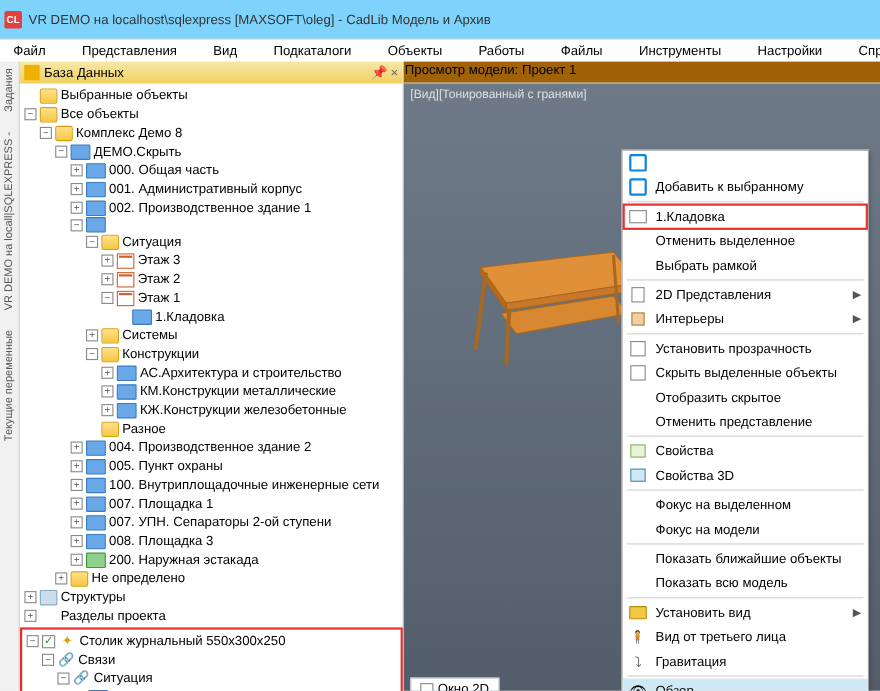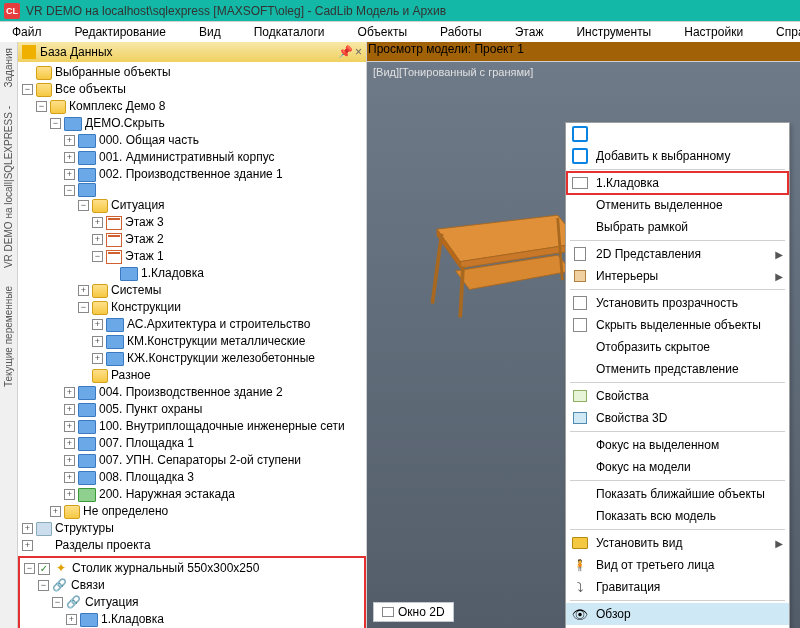--- a/index.html
+++ b/index.html
@@ -1,17 +1,17 @@
 <!DOCTYPE html>
 <html><head>
 <meta charset="utf-8">
 <style>
 * { margin:0; padding:0; box-sizing:border-box; font-family:"Segoe UI",Tahoma,sans-serif; font-size:12px; }
 body { background:#fff; width:800px; height:628px; overflow:hidden; position:relative; }
-.titlebar { height:22px; background:#14b8a6; border-bottom:1px solid #d0d0d0; display:flex; align-items:center; padding:0 4px; }
+.titlebar { height:36px; background:#7dd3fc; border-bottom:1px solid #d0d0d0; display:flex; align-items:center; padding:0 4px; }
 .titlebar .icon { width:16px; height:16px; background:#e53e3e; border-radius:2px; display:flex; align-items:center; justify-content:center; color:#fff; font-size:9px; font-weight:bold; margin-right:6px; }
 .titlebar .title { color:#333; }
 .menubar { height:20px; background:#fff; display:flex; align-items:center; padding:0 4px; gap:17px; }
 .menubar .item { padding:2px 8px; cursor:pointer; }
 .content { display:flex; height:586px; }
 .leftcol { width:18px; background:#f0f0f0; border-right:1px solid #d0d0d0; display:flex; flex-direction:column; align-items:center; padding-top:2px; }
 .leftcol .tab { writing-mode:vertical-rl; transform:rotate(180deg); font-size:10px; color:#555; padding:4px 1px; white-space:nowrap; margin-bottom:10px; }
 .sidebar { width:349px; border-right:1px solid #d0d0d0; display:flex; flex-direction:column; }
 .sidebar-header { height:20px; background:linear-gradient(#f7e8a8,#f0d060); display:flex; align-items:center; padding:0 4px; justify-content:space-between; }
 .sidebar-header .hicon { width:14px; height:14px; background:#f0b000; display:inline-block; }
@@ -62,26 +62,26 @@
 </head>
 <body>
 
 <div class="titlebar">
   <span class="icon">CL</span>
   <span class="title">VR DEMO на localhost\sqlexpress [MAXSOFT\oleg] - CadLib Модель и Архив</span>
 </div>
 
 <div class="menubar">
   <span class="item">Файл</span>
-  <span class="item">Редактирование</span>
+  <span class="item">Представления</span>
   <span class="item">Вид</span>
   <span class="item">Подкаталоги</span>
   <span class="item">Объекты</span>
   <span class="item">Работы</span>
-  <span class="item">Этаж</span>
+  <span class="item">Файлы</span>
   <span class="item">Инструменты</span>
   <span class="item">Настройки</span>
   <span class="item">Справка</span>
 </div>
 
 <div class="content">
   <div class="leftcol">
     <div class="tab">Задания</div>
     <div class="tab">VR DEMO на locall|SQLEXPRESS -</div>
     <div class="tab">Текущие переменные</div>

